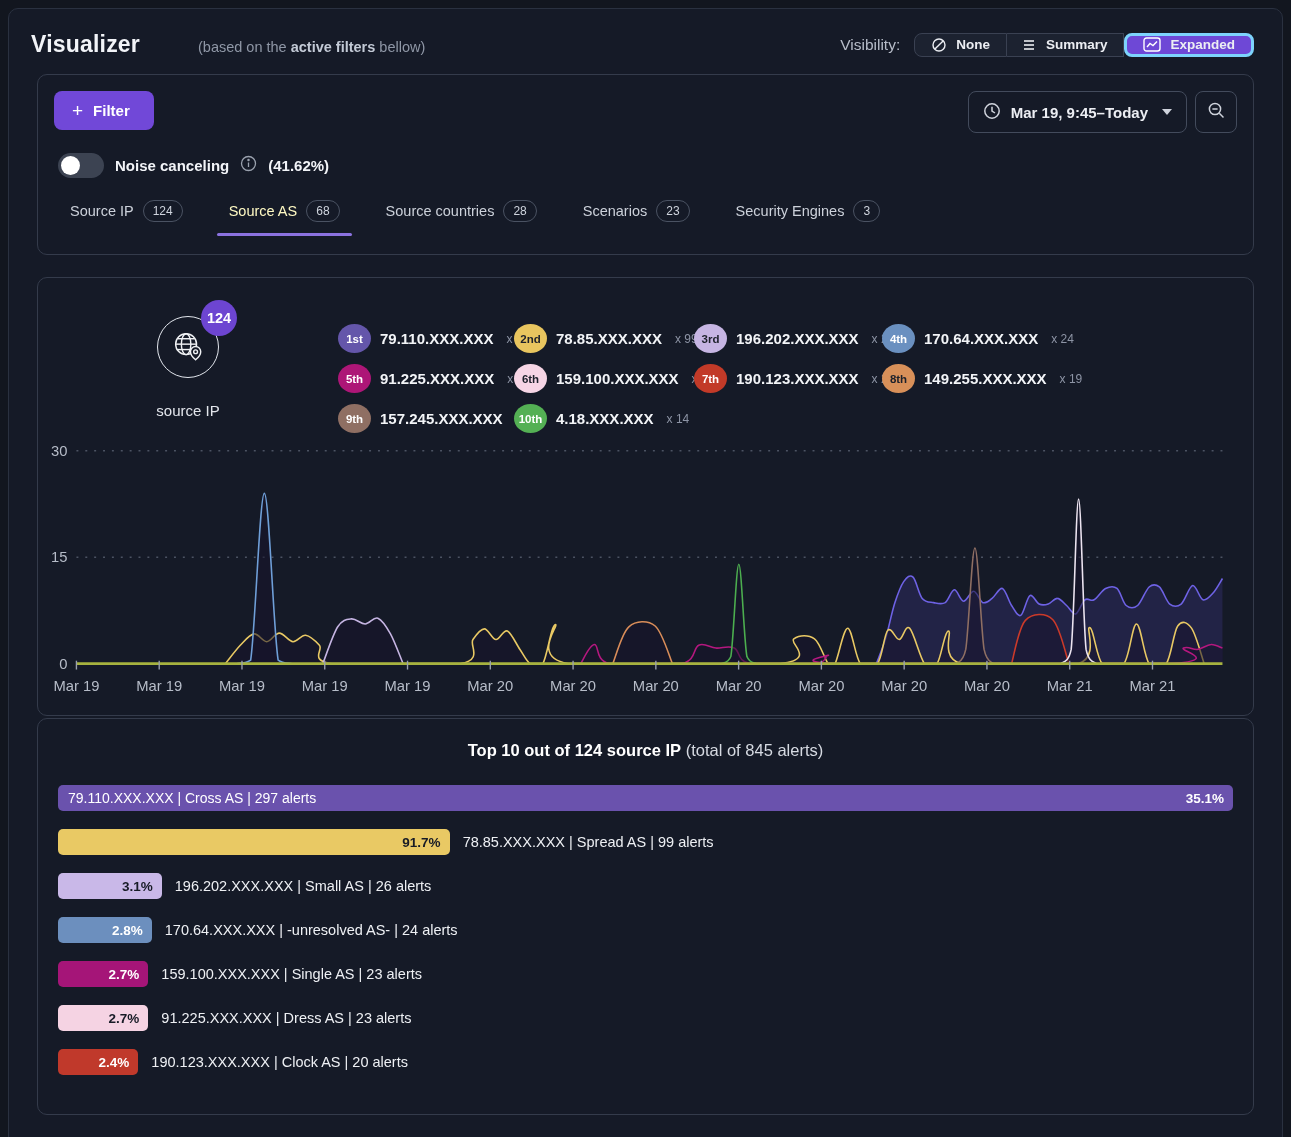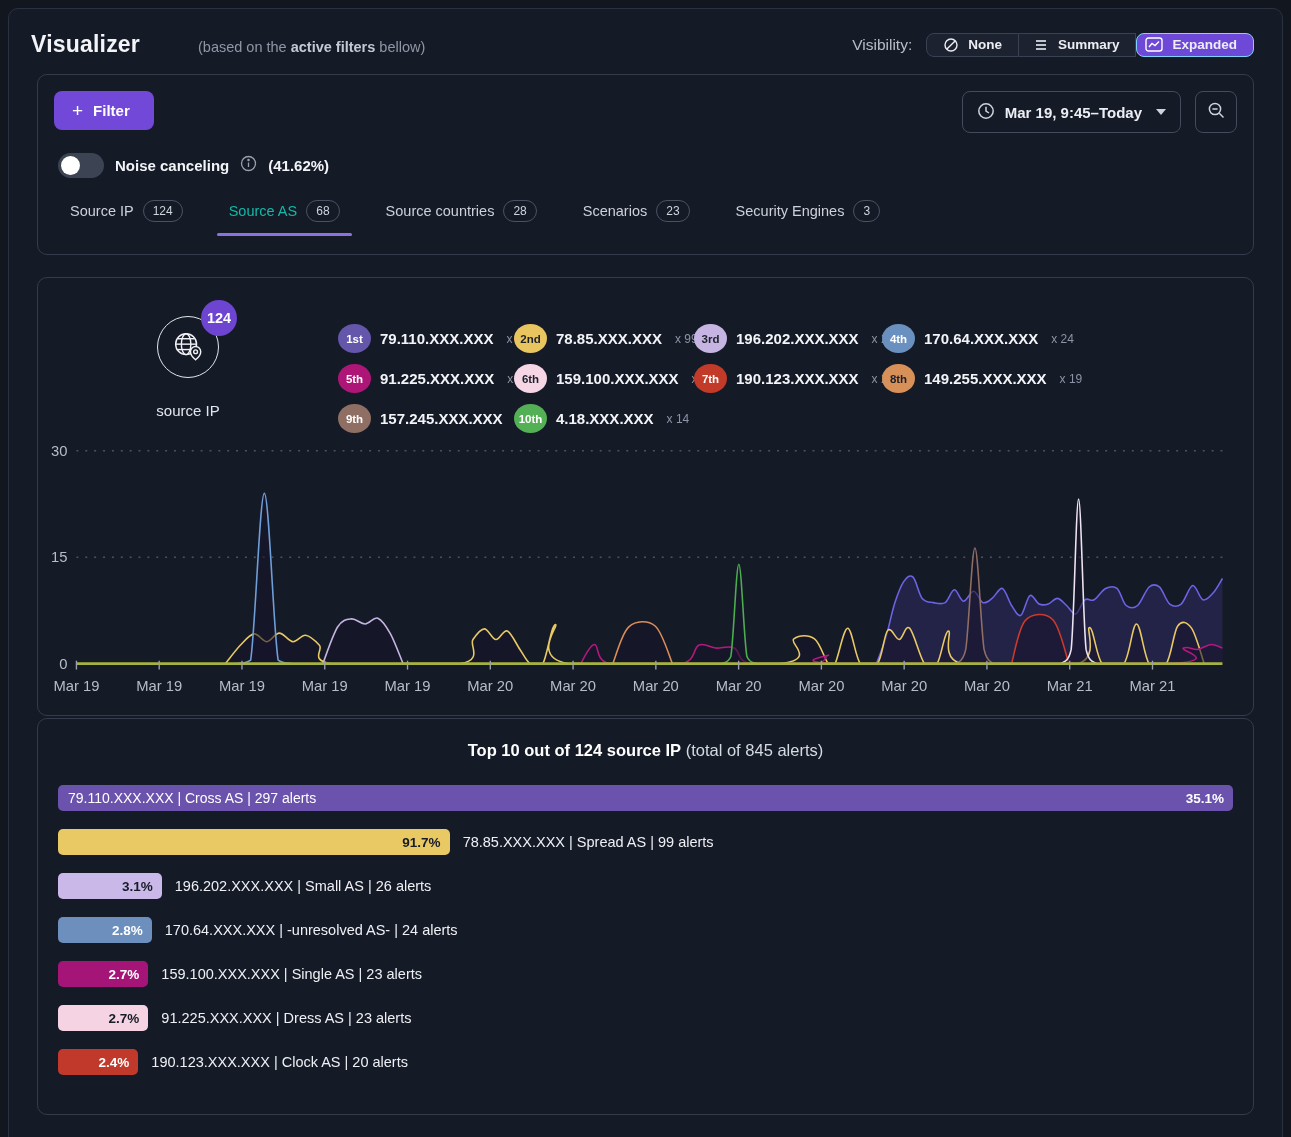--- a/index.html
+++ b/index.html
@@ -22,47 +22,47 @@
   .header-right { display:flex; align-items:center; }
   .vis-label { font-size:15.5px; color:#b7bdc9; margin-right:14px; }
   .vis-group { display:flex; align-items:stretch; }
   .vis-btn {
     display:flex; align-items:center; gap:9px; padding:0 16px; height:24px;
     background:#1c2230; border:1px solid #3a4152; border-left-width:0;
     color:#eceef3; font-size:13.5px; font-weight:700; cursor:pointer;
     font-family:inherit;
   }
   .vis-btn:first-child { border-left-width:1px; border-radius:8px 0 0 8px; }
-  .vis-btn.active { background:#6e48d6; border:1px solid #7dd3fc; border-radius:8px;padding-left:8px; }
+  .vis-btn.active { background:#6e48d6; border:3px solid #7dd3fc; border-radius:8px; }
   .vis-btn svg { display:block; }
   
   .filter-panel { margin:0 28px; border:1px solid #343b4b; border-radius:10px; padding:16px 16px 0 16px; }
   .filter-row1 { display:flex; justify-content:space-between; align-items:flex-start; }
   .filter-btn {
     display:flex; align-items:center; gap:10px; background:#7148d8; color:#fff;
     border:none; border-radius:8px; padding:11px 24px 11px 18px; font-size:15px; font-weight:700;
     cursor:pointer; font-family:inherit;
   }
   .filter-btn .plus { font-size:19px; font-weight:400; line-height:14px; }
-  .filter-row1-right { display:flex; gap:14px;align-items:center; }
+  .filter-row1-right { display:flex; gap:8px;align-items:center; }
   .date-btn {
     display:flex; align-items:center; gap:10px; background:transparent; color:#eceef3;
     border:1px solid #434b5c; border-radius:8px; padding:0 14px; height:42px;
     font-size:15px; font-weight:700; cursor:pointer; font-family:inherit;
   }
   .caret { width:0; height:0; border-left:5px solid transparent; border-right:5px solid transparent; border-top:6px solid #cfd3dc; margin-left:4px; }
   .zoomout-btn { width:42px; height:42px; border:1px solid #434b5c; border-radius:8px; background:transparent; display:flex; align-items:center; justify-content:center; cursor:pointer; }
   .noise-row { display:flex; align-items:center; gap:11px; margin-top:20px; padding-left:4px; }
   .toggle { width:46px; height:25px; border-radius:13px; background:#3c4352; position:relative; cursor:pointer; flex-shrink:0; }
   .toggle .knob { position:absolute; left:3px; top:3px; width:19px; height:19px; border-radius:50%; background:#fff; }
   .noise-label, .noise-pct { font-size:15px; font-weight:700; color:#f2f4f8; }
   .tabs { display:flex; gap:46px; margin-top:22px; padding:0 16px; margin-bottom:18px; }
   .tab { position:relative; display:flex; align-items:center; gap:9px; padding-bottom:14px; background:none; border:none; cursor:pointer; font-family:inherit; }
   .tab-label { font-size:14.5px; color:#ccd1da; }
-  .tab.active .tab-label { color:#14b8a6; }
+  .tab.active .tab-label { color:#fef9c3; }
   .tab .pill { border:1px solid #4a5262; border-radius:999px; padding:3px 9px; font-size:12px; color:#cfd4dd; min-width:26px; text-align:center; }
   .tab.active::after { content:""; position:absolute; left:-12px; right:-12px; bottom:0; height:3px; background:#8b72e0; border-radius:2px; }
   
   .chart-panel { margin:22px 28px 0; border:1px solid #343b4b; border-radius:10px; padding:26px 0 8px; }
   .chart-head { display:flex; }
   .entity-block { width:300px; display:flex; flex-direction:column; align-items:center; padding-top:12px; flex-shrink:0; }
   .entity-icon-wrap { position:relative; width:62px; height:62px; }
   .entity-circle { width:62px; height:62px; border:1.5px solid #e2e6ed; border-radius:50%; display:flex; align-items:center; justify-content:center; }
   .entity-badge {
     position:absolute; top:-16px; right:-18px; width:36px; height:36px; border-radius:50%;

